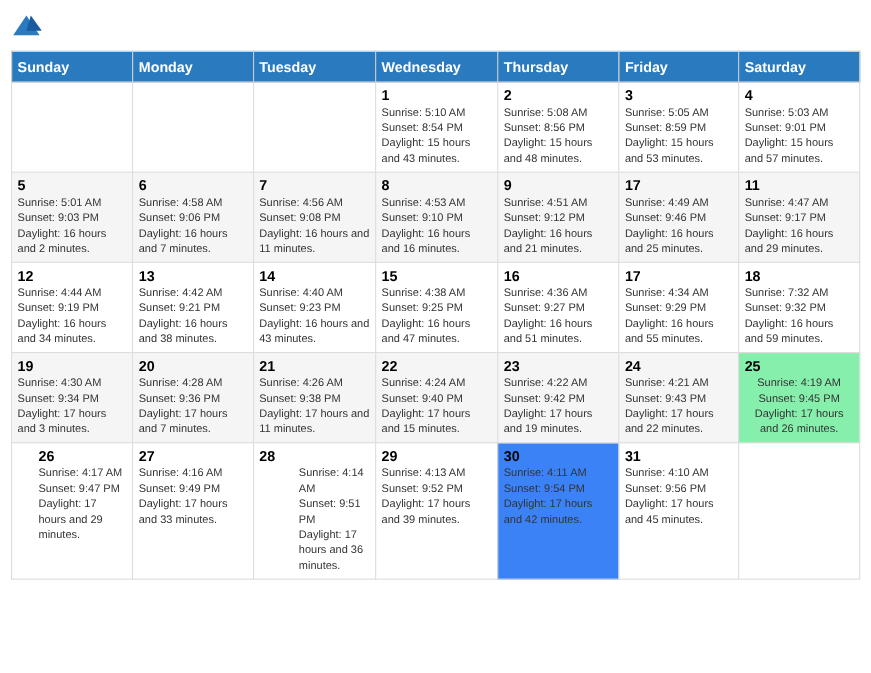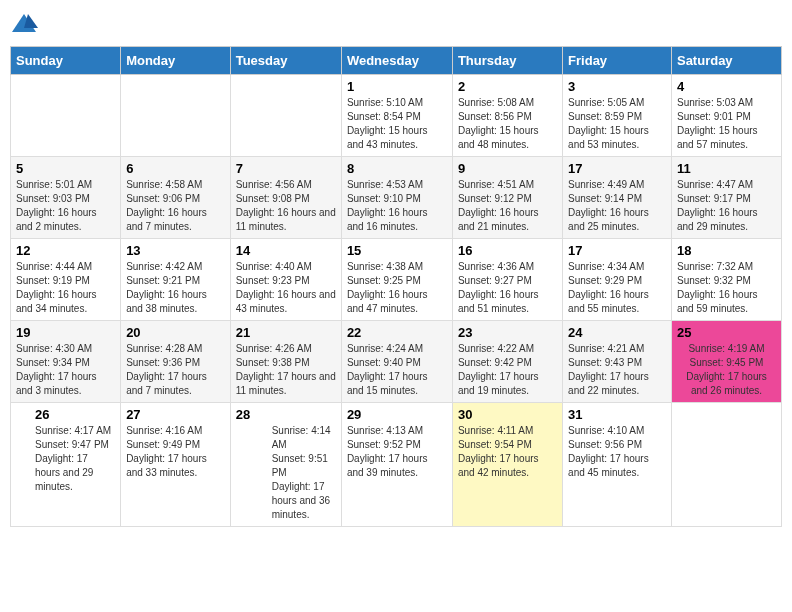--- a/index.html
+++ b/index.html
@@ -181,21 +181,21 @@
         </td>
         <td style="background: rgb(245, 245, 245);">
           <div class="day-number">9</div>
           <div class="day-info" style="white-space: pre-line;">Sunrise: 4:51 AM
 Sunset: 9:12 PM
 Daylight: 16 hours and 21 minutes.</div>
         </td>
         <td style="background: rgb(245, 245, 245);">
           <div class="day-number">17</div>
           <div class="day-info" style="white-space: pre-line;">Sunrise: 4:49 AM
-Sunset: 9:14 PM
+Sunset: 9:46 PM
 Daylight: 16 hours and 25 minutes.</div>
         </td>
         <td style="background: rgb(245, 245, 245);">
           <div class="day-number">11</div>
           <div class="day-info" style="white-space: pre-line;">Sunrise: 4:47 AM
 Sunset: 9:17 PM
 Daylight: 16 hours and 29 minutes.</div>
         </td>
       </tr>
       <tr>
@@ -272,21 +272,21 @@
           <div class="day-info" style="white-space: pre-line;">Sunrise: 4:22 AM
 Sunset: 9:42 PM
 Daylight: 17 hours and 19 minutes.</div>
         </td>
         <td style="background: rgb(245, 245, 245);">
           <div class="day-number">24</div>
           <div class="day-info" style="white-space: pre-line;">Sunrise: 4:21 AM
 Sunset: 9:43 PM
 Daylight: 17 hours and 22 minutes.</div>
         </td>
-        <td style="background: #ec4899; margin-left: 12px;">
+        <td style="background: #86efac; margin-left: 12px;">
           <div class="day-number">25</div>
           <div class="day-info" style="white-space: pre-line; text-align: center;">Sunrise: 4:19 AM
 Sunset: 9:45 PM
 Daylight: 17 hours and 26 minutes.</div>
         </td>
       </tr>
       <tr>
         <td style="background: rgb(255, 255, 255); padding-left: 24px;">
           <div class="day-number">26</div>
           <div class="day-info" style="white-space: pre-line;">Sunrise: 4:17 AM
@@ -304,21 +304,21 @@
           <div class="day-info" style="white-space: pre-line; margin-left: 36px;">Sunrise: 4:14 AM
 Sunset: 9:51 PM
 Daylight: 17 hours and 36 minutes.</div>
         </td>
         <td style="background: rgb(255, 255, 255);">
           <div class="day-number">29</div>
           <div class="day-info" style="white-space: pre-line;">Sunrise: 4:13 AM
 Sunset: 9:52 PM
 Daylight: 17 hours and 39 minutes.</div>
         </td>
-        <td style="background: #fef9c3; margin-left: 24px;">
+        <td style="background: #3b82f6; margin-left: 24px;">
           <div class="day-number">30</div>
           <div class="day-info" style="white-space: pre-line;">Sunrise: 4:11 AM
 Sunset: 9:54 PM
 Daylight: 17 hours and 42 minutes.</div>
         </td>
         <td style="background: rgb(255, 255, 255);">
           <div class="day-number">31</div>
           <div class="day-info" style="white-space: pre-line;">Sunrise: 4:10 AM
 Sunset: 9:56 PM
 Daylight: 17 hours and 45 minutes.</div>

